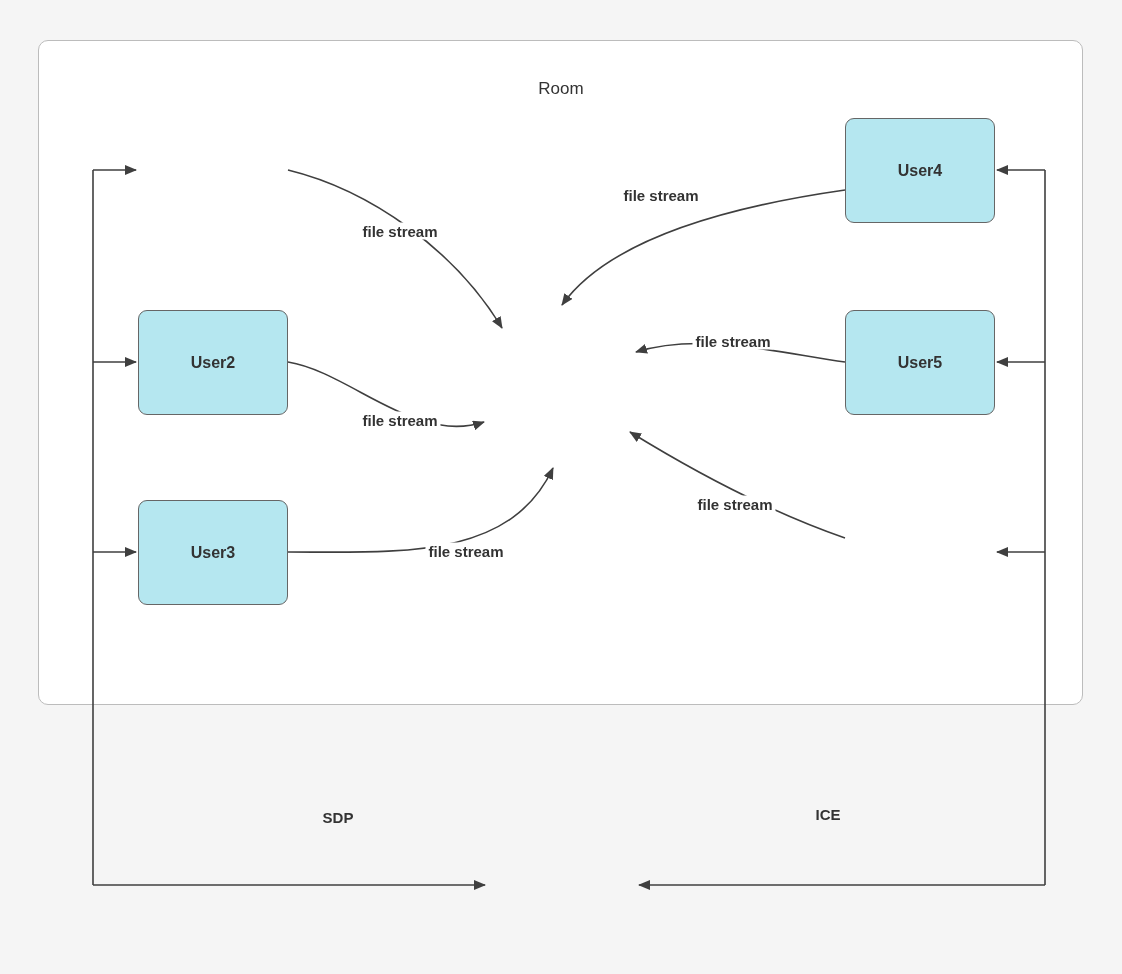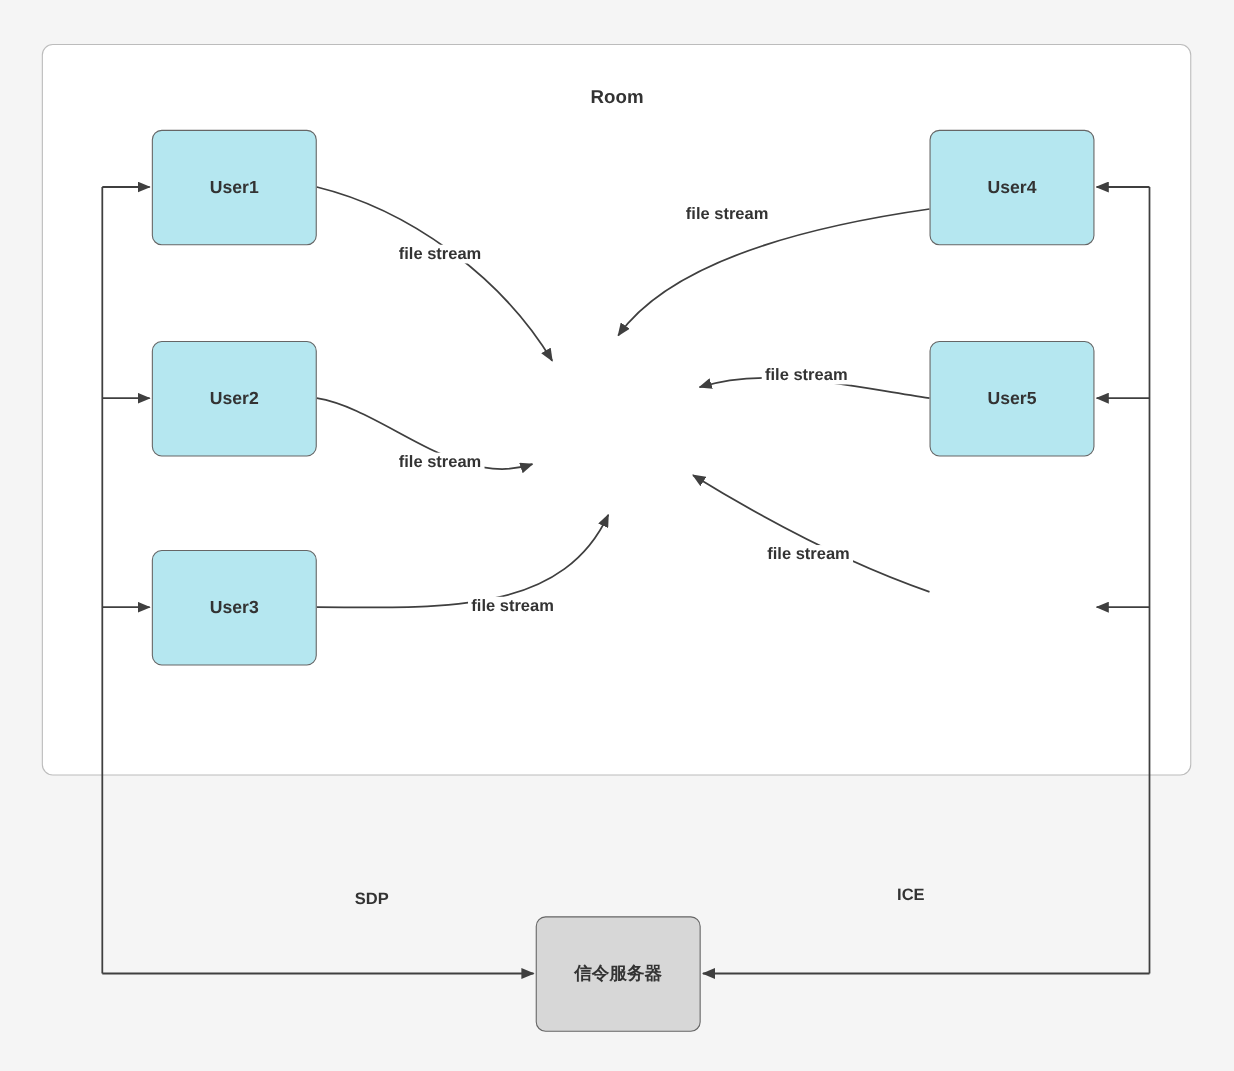--- a/index.html
+++ b/index.html
@@ -33,21 +33,21 @@
     width:1045px; height:665px;
     background:var(--room-fill);
     border:1px solid var(--room-border);
     border-radius:10px;
     z-index:0;
   }
   .room-label{
     position:absolute;
     left:561px; top:89px;
     transform:translate(-50%,-50%);
-    font-weight:bold;
+    font-weight:normal;
     font-size:17px;
     color:var(--text-color);
     z-index:3;
     white-space:nowrap;
   }
   svg.edges{
     position:absolute;
     left:0; top:0;
     z-index:1;
     pointer-events:none;
@@ -137,40 +137,34 @@
     <path class="edge" d="M1045,885 L639,885" marker-end="url(#arrow)"></path>
 
     <path class="edge" d="M288,170 C370,190 455,250 502,328" marker-end="url(#arrow)"></path>
     <path class="edge" d="M288,362 C350,372 415,445 484,422" marker-end="url(#arrow)"></path>
     <path class="edge" d="M288,552 C400,552 510,560 553,468" marker-end="url(#arrow)"></path>
     <path class="edge" d="M845,190 C740,205 612,235 562,305" marker-end="url(#arrow)"></path>
     <path class="edge" d="M845,362 C775,352 700,332 636,352" marker-end="url(#arrow)"></path>
     <path class="edge" d="M845,538 C770,512 695,472 630,432" marker-end="url(#arrow)"></path>
   </svg>
 
-  <div class="node user-node" style="left:138px;top:118px;">
-    <span>User1</span>
-  </div>
   <div class="node user-node" style="left:138px;top:310px;">
     <span>User2</span>
   </div>
   <div class="node user-node" style="left:138px;top:500px;">
     <span>User3</span>
   </div>
   <div class="node user-node" style="left:845px;top:118px;">
     <span>User4</span>
   </div>
   <div class="node user-node" style="left:845px;top:310px;text-align:center;">
     <span>User5</span>
   </div>
 
 
-  <div class="node server-node">
-    <span>信令服务器</span>
-  </div>
 
   <div class="edge-label" style="left:400px;top:231px;">file stream</div>
   <div class="edge-label" style="left:400px;top:420px;">file stream</div>
   <div class="edge-label" style="left:466px;top:551px;">file stream</div>
   <div class="edge-label" style="left:661px;top:195px;">file stream</div>
   <div class="edge-label" style="left:733px;top:341px;">file stream</div>
   <div class="edge-label" style="left:735px;top:504px;">file stream</div>
   <div class="edge-label outside" style="left:338px;top:817px;">SDP</div>
   <div class="edge-label outside" style="left:828px;top:814px;">ICE</div>
 

